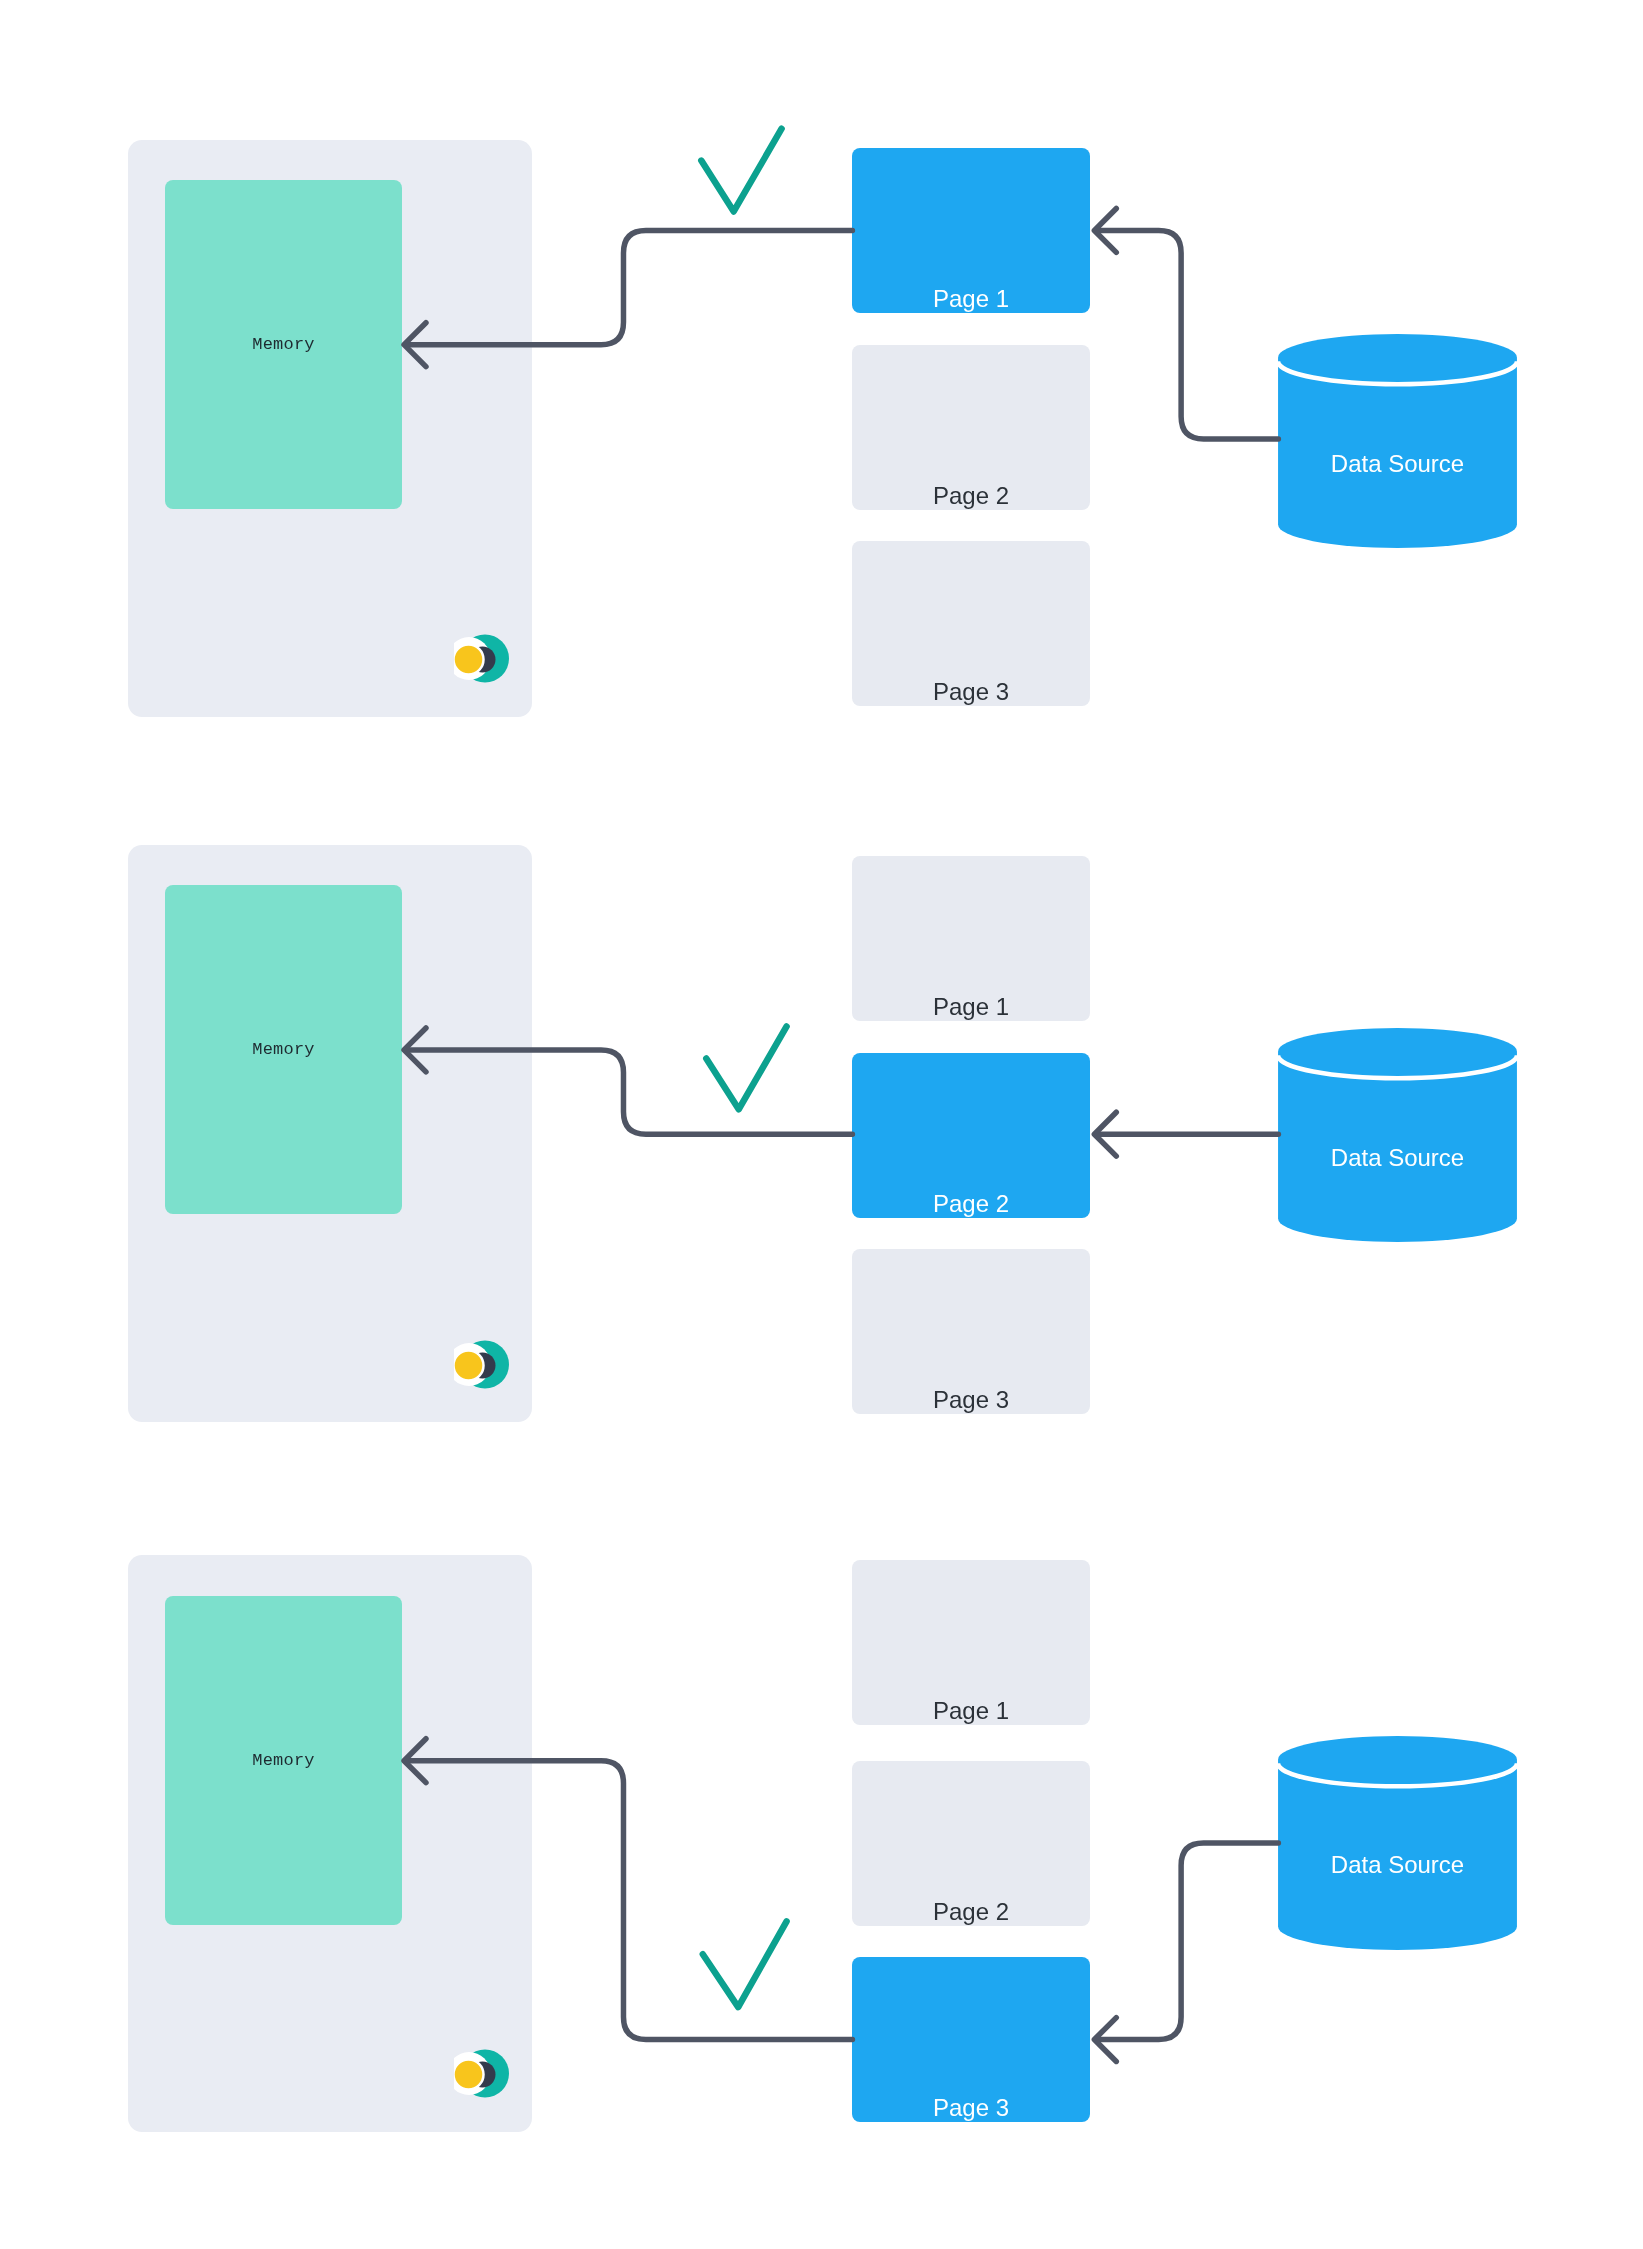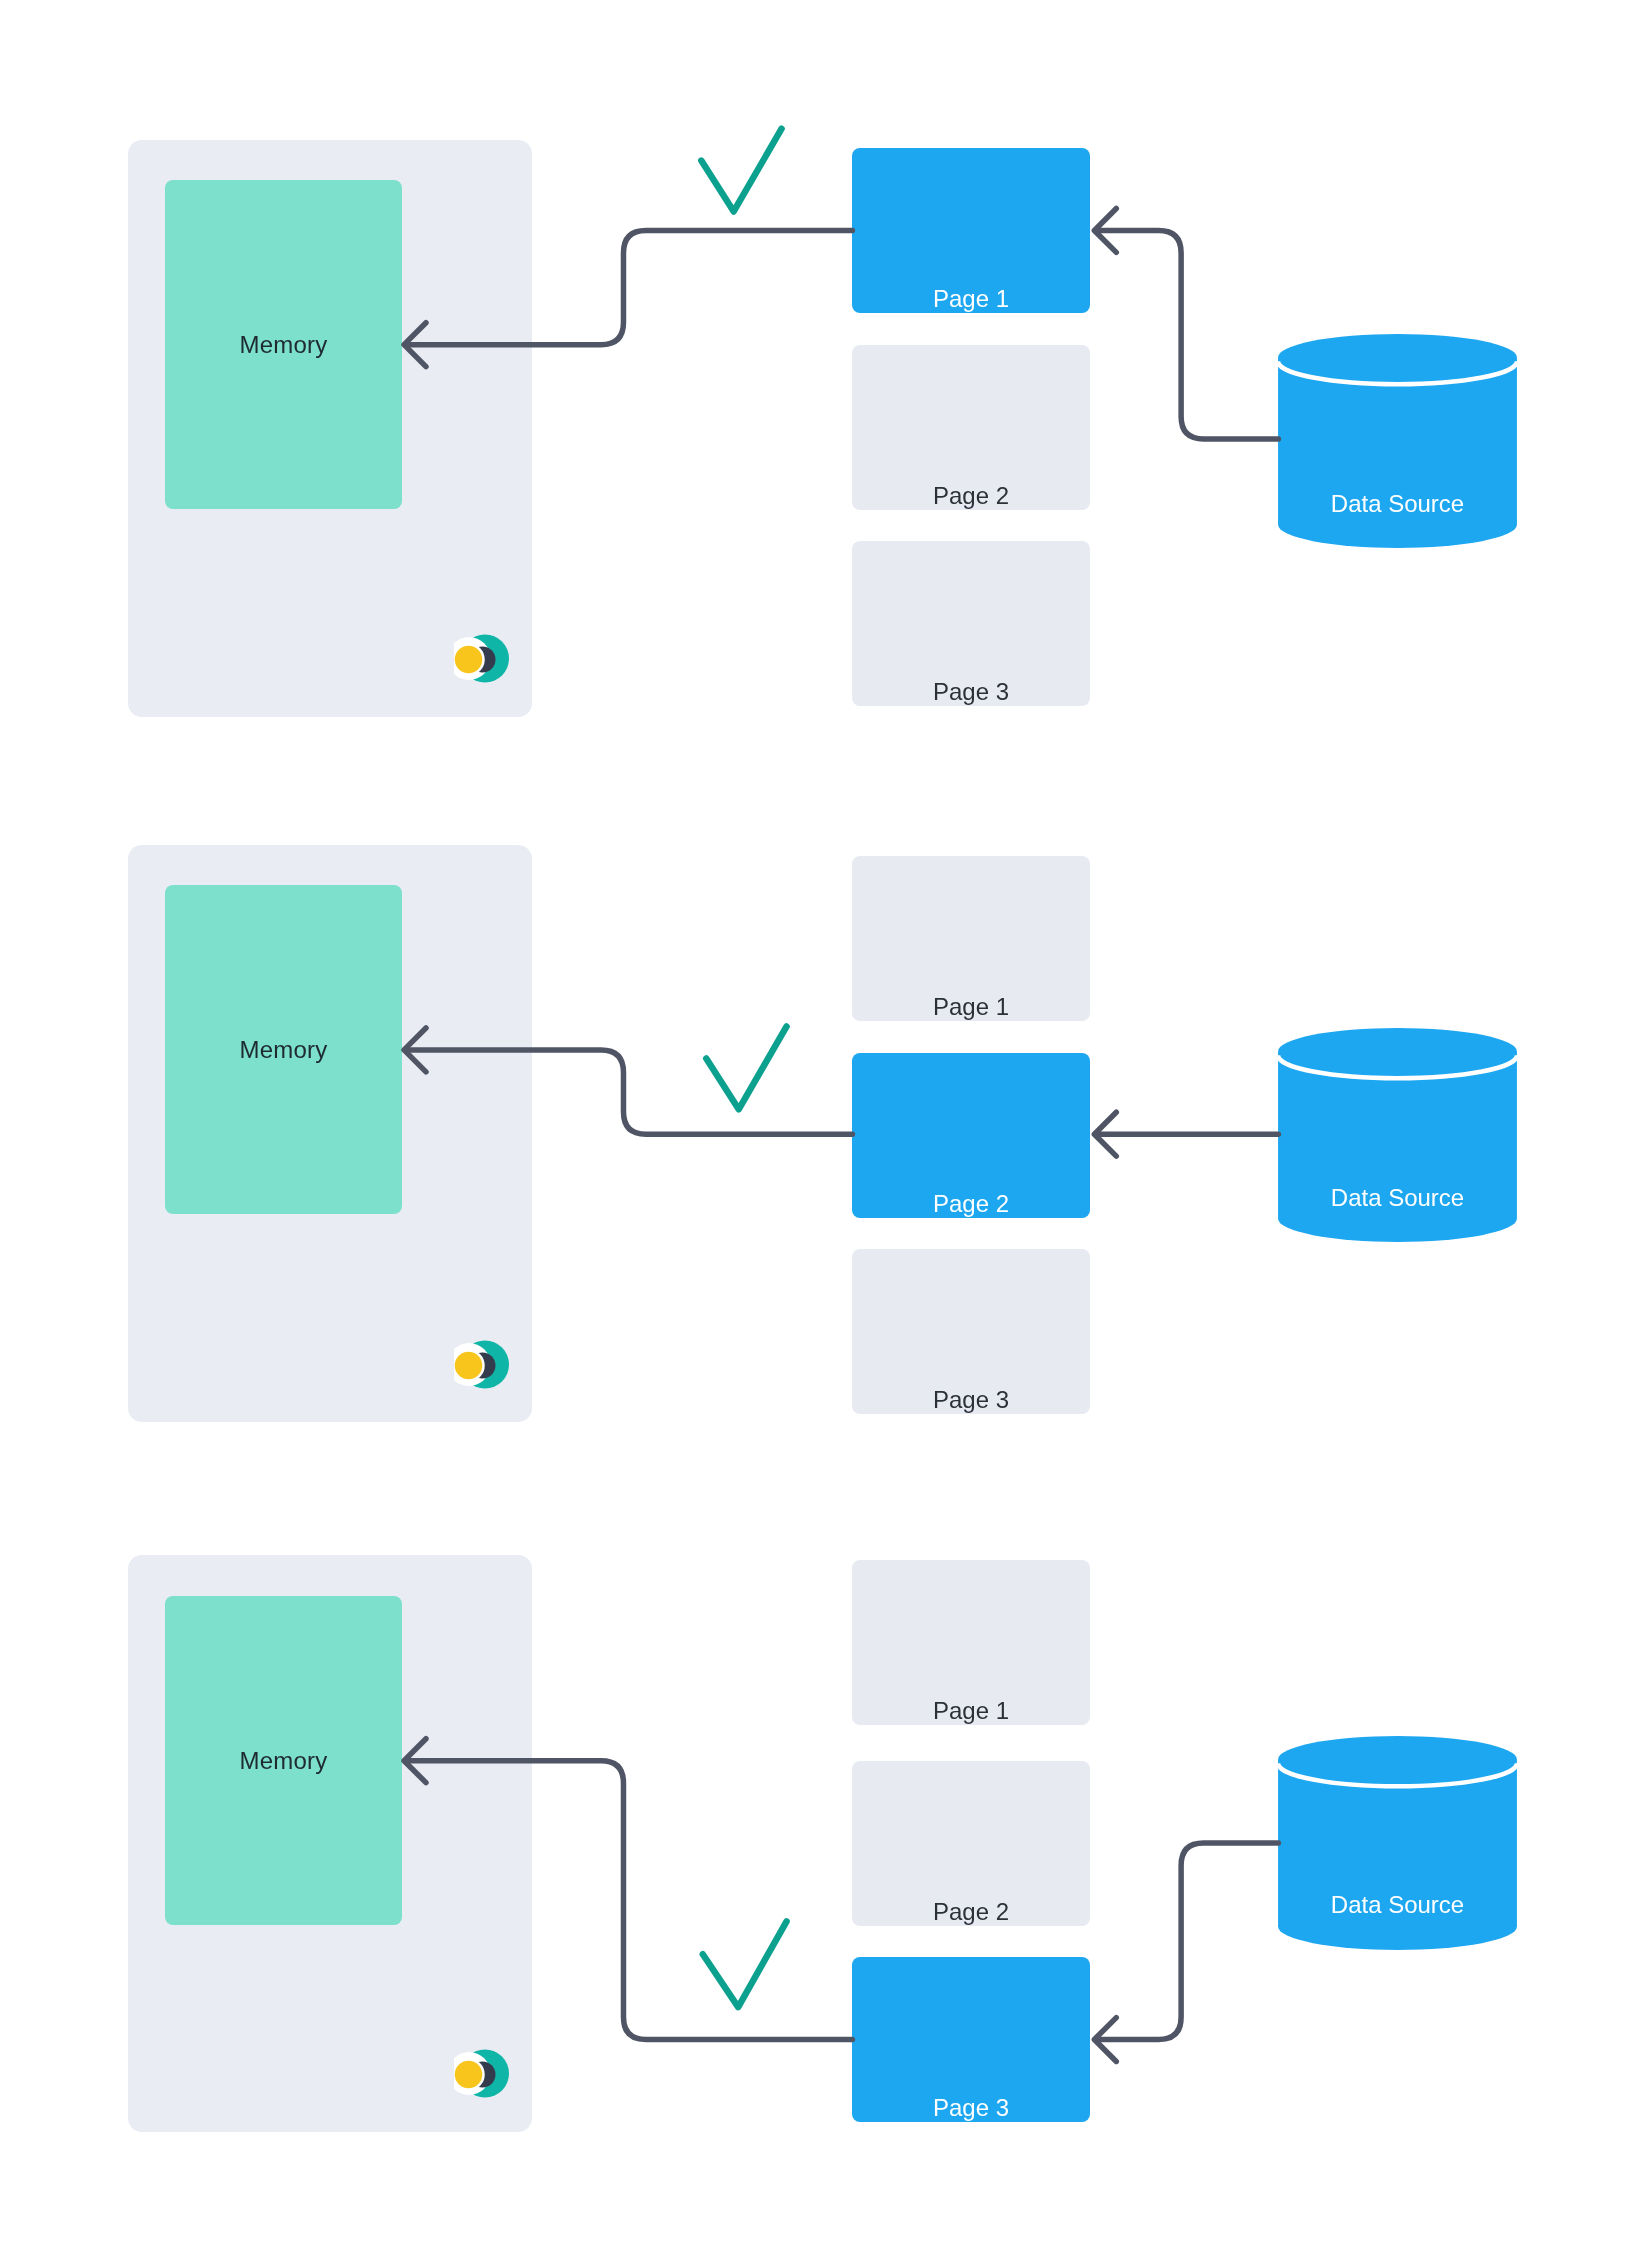--- a/index.html
+++ b/index.html
@@ -13,36 +13,36 @@
   .panel{
     position:absolute;left:128px;width:404px;height:577px;
     background:#e9ecf3;border-radius:14px;
   }
   .memory{
     position:absolute;left:165px;width:237px;height:329px;
     background:#7ce0cc;border-radius:8px;
     display:flex;align-items:center;justify-content:center;
   }
   .memory span{
-    font-size:24px;color:#1e2a30;letter-spacing:0.2px;
+    font-size:17px;color:#1e2a30;letter-spacing:0.2px;font-family:Liberation Mono, monospace;
   }
   .logo{position:absolute;left:454px;width:55px;height:55px;}
   .page{
     position:absolute;left:852px;width:238px;height:165px;
     background:#e7eaf1;border-radius:8px;
     display:flex;align-items:flex-end;justify-content:center;
   }
   .page span{font-size:24px;color:#2b3138;}
   .page.active{background:#1ea7f1;}
   .page.active span{color:#ffffff;}
   .cyl{position:absolute;left:1278px;width:239px;height:214px;}
   .cyl-label{
     position:absolute;left:1278px;width:239px;height:28px;
     display:flex;align-items:center;justify-content:center;
-    font-size:24px;color:#ffffff;margin-top:40px;
+    font-size:24px;color:#ffffff;
   }
   .overlay{position:absolute;left:0;top:0;width:1644px;height:2250px;pointer-events:none;}
   .arrow{fill:none;stroke:#4f5564;stroke-width:11px;stroke-linecap:round;stroke-linejoin:round;}
   .check{fill:none;stroke:#0ca18f;stroke-width:13px;stroke-linecap:round;stroke-linejoin:round;}
 </style>
 </head>
 <body>
 
 <div class="canvas">
 

